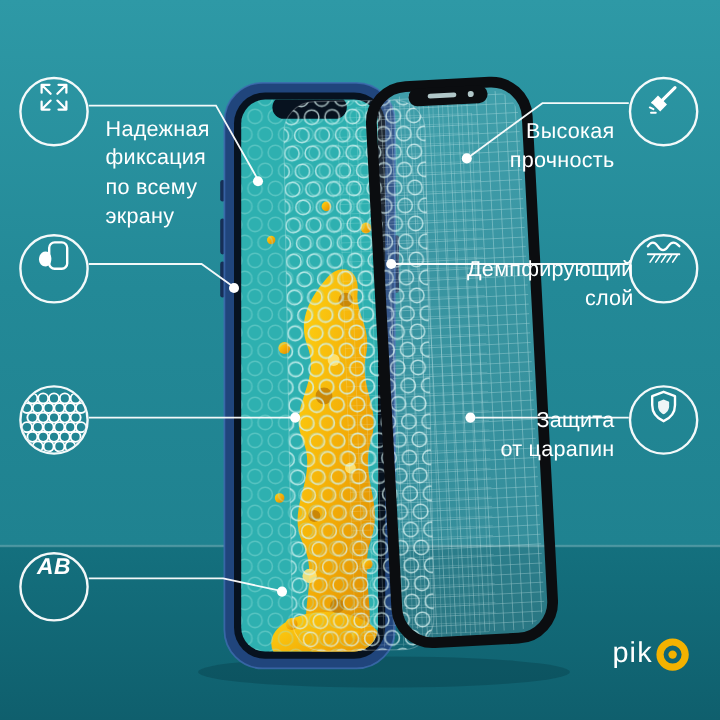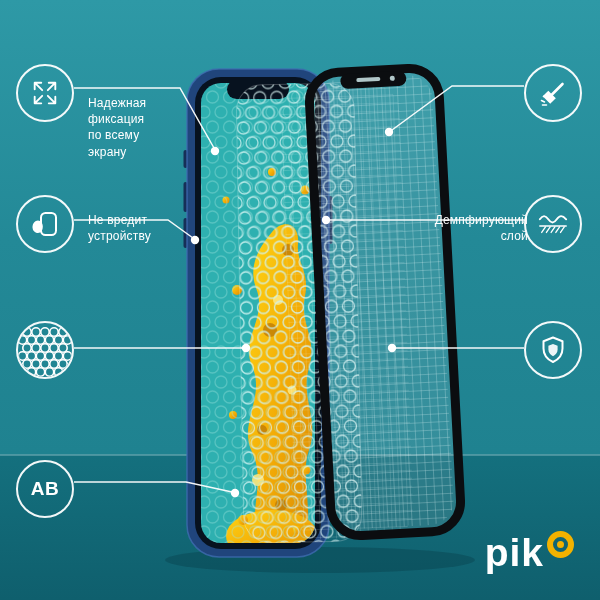--- a/index.html
+++ b/index.html
@@ -7,42 +7,42 @@
   .stage {
     position: relative; width: 600px; height: 600px; overflow: hidden;
     font-family: "Liberation Sans", sans-serif;
     background: linear-gradient(180deg, #2e99a6 0%, #238997 40%, #1f8290 75.6%, #14707e 76%, #0f5f6d 100%);
   }
   .horizon { position: absolute; left: 0; top: 454px; width: 600px; height: 2px;
     background: rgba(255,255,255,0.22); }
   .scene { position: absolute; left: 0; top: 0; }
   .callout {
     position: absolute; width: 58px; height: 58px; border: 2px solid rgba(255,255,255,0.95);
-    border-radius: 50%; display: flex; align-items: center; justify-content: center; overflow: hidden;
+    border-radius: 50%; display: flex; align-items: flex-start; justify-content: center; overflow: hidden; font-style: italic;
   }
-  .label { position: absolute; color: #ffffff; font-size: 12px; line-height: 1.35;
+  .label { position: absolute; color: #ffffff; font-size: 18px; line-height: 1.35;
     white-space: pre-line; letter-spacing: 0.2px; }
   .label.right { text-align: right; }
   #c-fixation { left: 16px; top: 64px; }
   #c-noharm   { left: 16px; top: 195px; }
   #c-fullglue { left: 16px; top: 321px; }
   #c-fastab   { left: 16px; top: 460px; }
   #c-strength { left: 524px; top: 64px; }
   #c-damping  { left: 524px; top: 195px; }
   #c-scratch  { left: 524px; top: 321px; }
   #lbl-fixation { left: 88px; top: 95px; }
   #lbl-noharm   { left: 88px; top: 212px; }
   #lbl-fullglue { left: 88px; top: 338px; }
   #lbl-fastab   { left: 88px; top: 486px; }
   #lbl-strength { right: 88px; top: 97px; }
   #lbl-damping  { right: 72px; top: 212px; }
   #lbl-scratch  { right: 88px; top: 338px; }
   .ab { color: #fff; font-weight: bold; font-size: 19px; letter-spacing: 0.5px; }
-  .logo { position: absolute; right: 26px; top: 531px; color: #fff; font-weight: bold;
-    font-size: 39px; letter-spacing: 1px; display: flex; align-items: flex-start; }
+  .logo { position: absolute; right: 26px; top: 531px; color: #fff; font-weight: normal;
+    font-size: 24px; letter-spacing: 1px; display: flex; align-items: flex-end; }
   .logo-o { width: 15px; height: 15px; border: 6px solid #f3b200; border-radius: 50%;
     display: inline-flex; align-items: center; justify-content: center; margin-left: 3px;
     box-sizing: content-box; }
   .logo-o-dot { width: 7px; height: 7px; background: #f3b200; border-radius: 50%; }
 </style>
 </head>
 <body>
 
 <div class="stage">
 
@@ -229,24 +229,26 @@
     <svg width="32" height="32" viewBox="0 0 32 32">
       <path d="M16 3.5l9.5 3.7v7.3c0 6.2-4 11-9.5 13.5C10.5 25.5 6.5 20.7 6.5 14.5V7.2L16 3.5z" fill="none" stroke="#fff" stroke-width="2" stroke-linejoin="round"></path>
       <path d="M16 10l4.6 1.8v3.7c0 3.1-2 5.5-4.6 6.8-2.6-1.3-4.6-3.7-4.6-6.8v-3.7L16 10z" fill="#fff" opacity="0.92"></path>
     </svg>
   </div>
 
   <div class="label" id="lbl-fixation">Надежная
 фиксация
 по всему
 экрану</div>
-  <div class="label" id="lbl-noharm">Не вредит
-устройству</div>
+  <div class="label right" id="lbl-strength">Высокая
+прочность</div>
   <div class="label right" id="lbl-damping">Демпфирующий
 слой</div>
+  <div class="label right" id="lbl-scratch">Защита
+от царапин</div>
 
   <div class="logo">
     <span>pik</span>
     <span class="logo-o">
       <span class="logo-o-dot"></span>
     </span>
   </div>
 
 </div>
 

